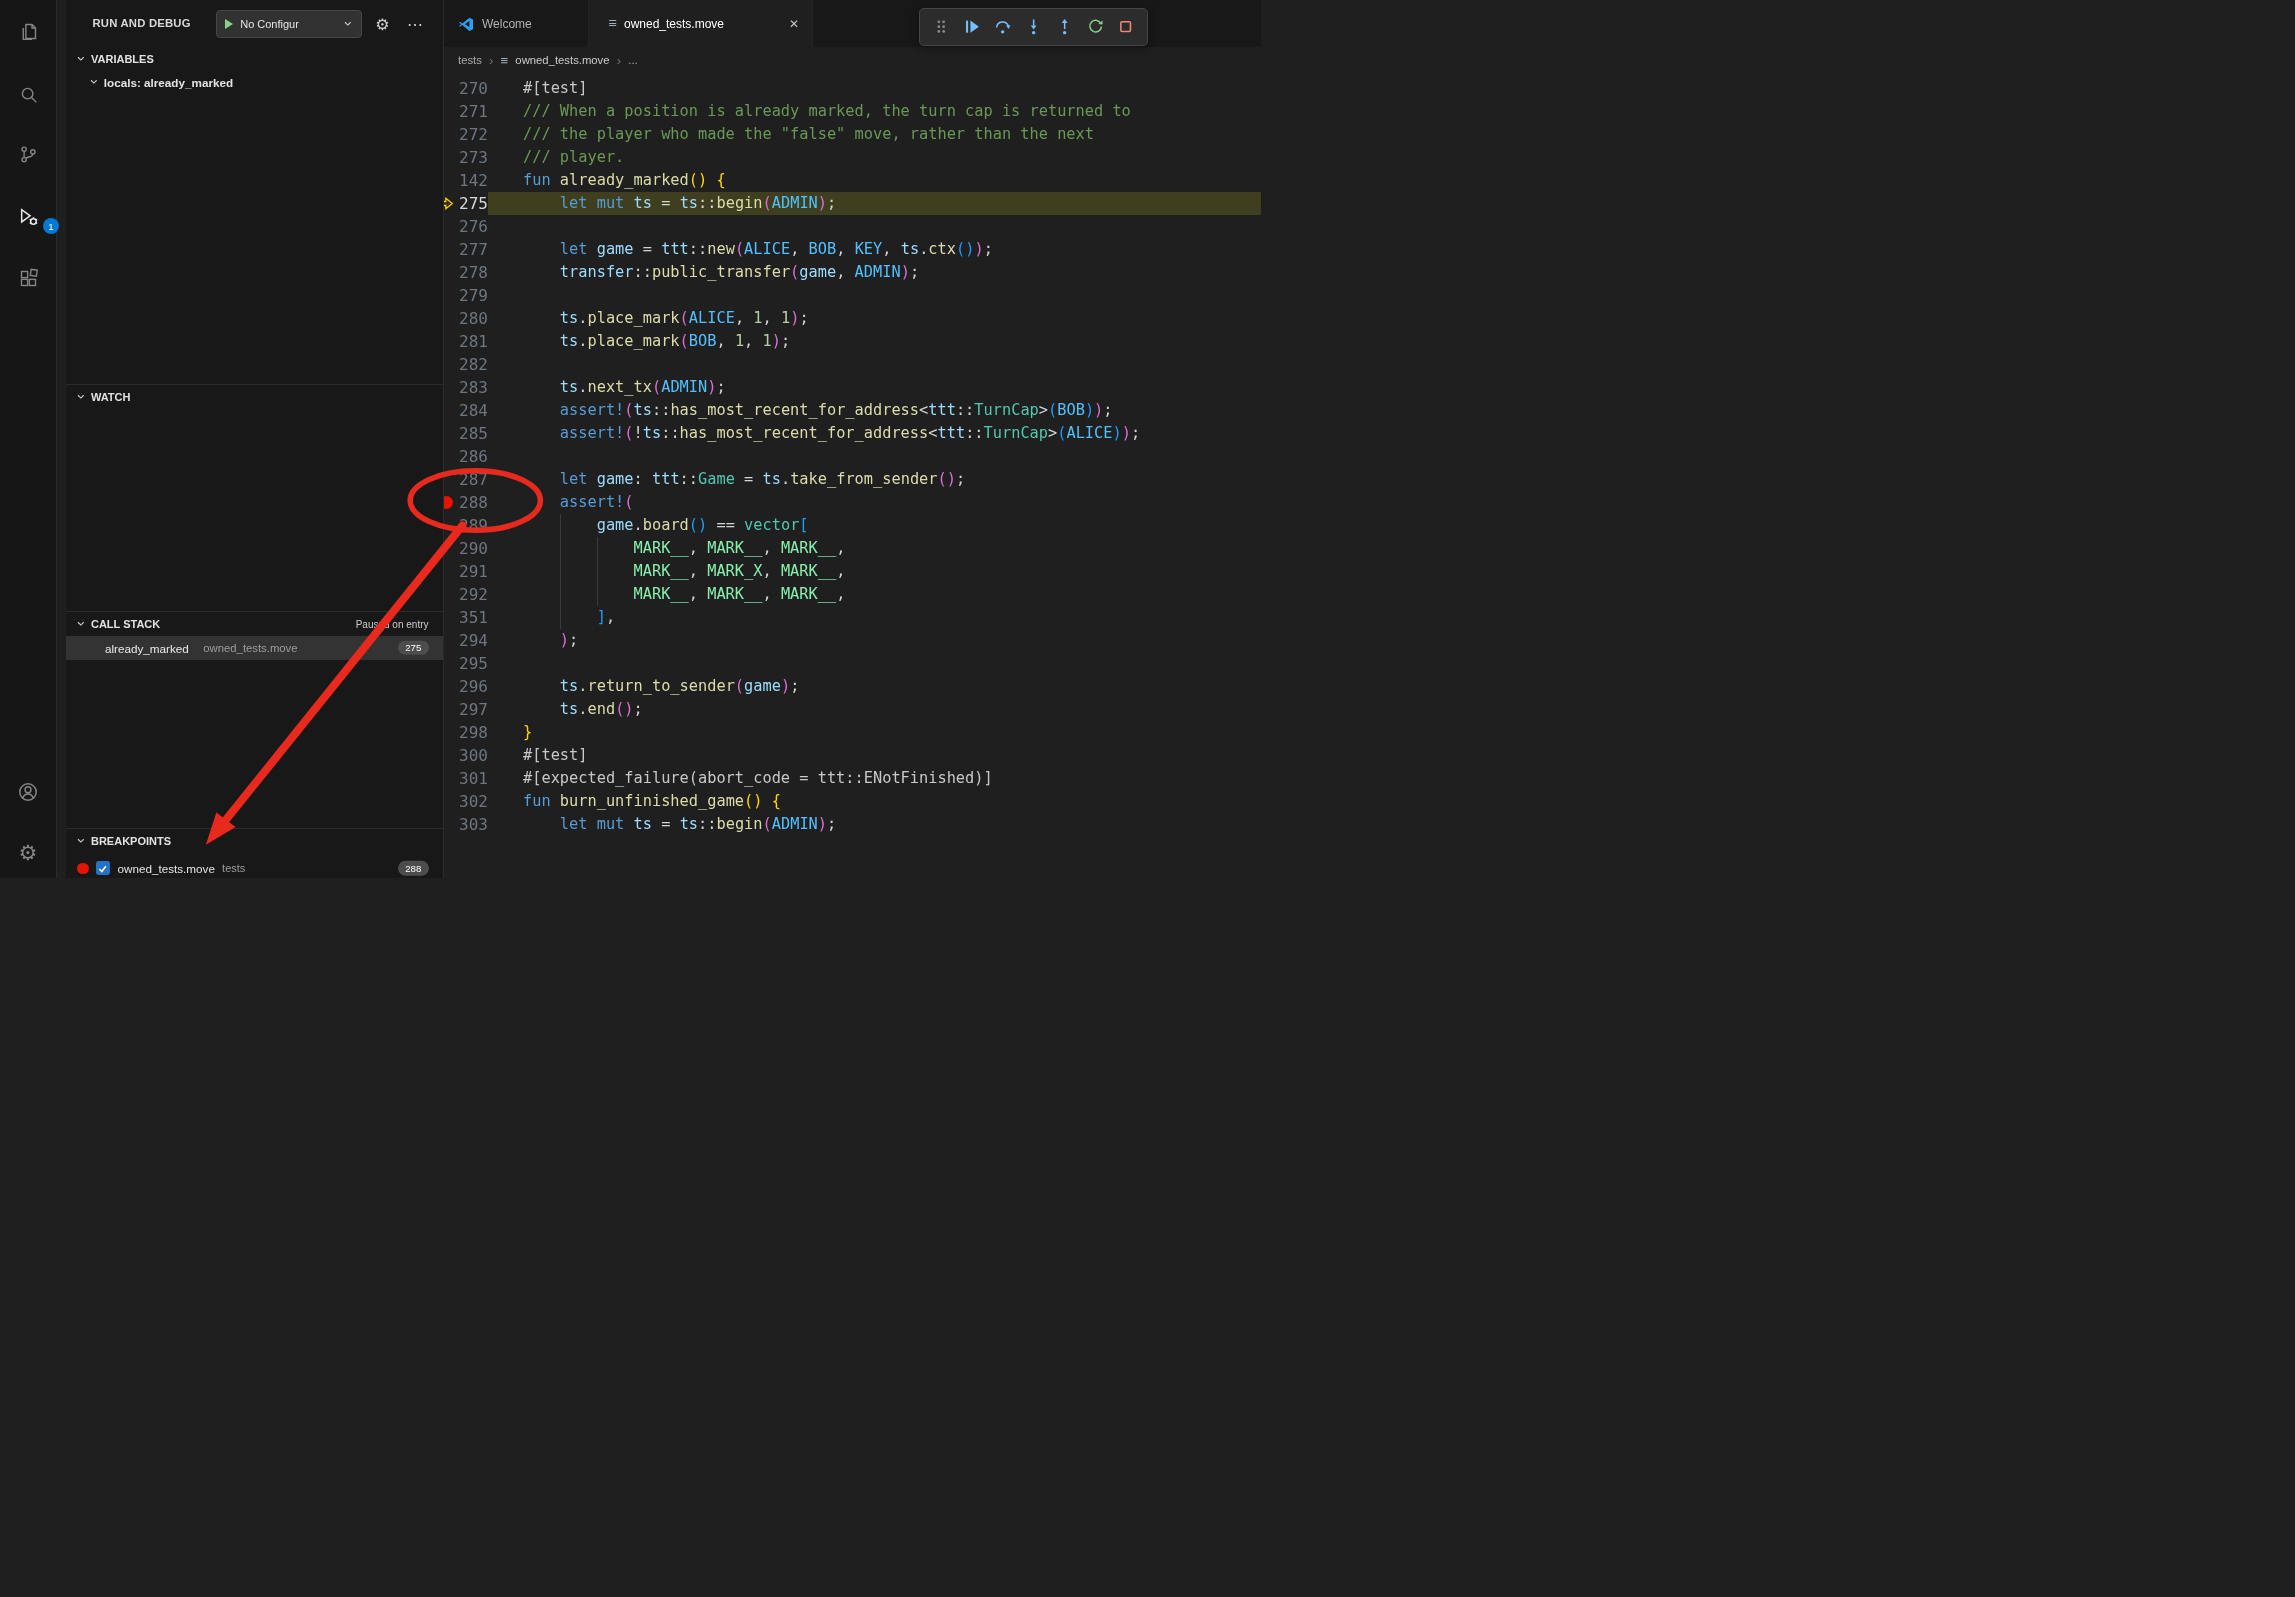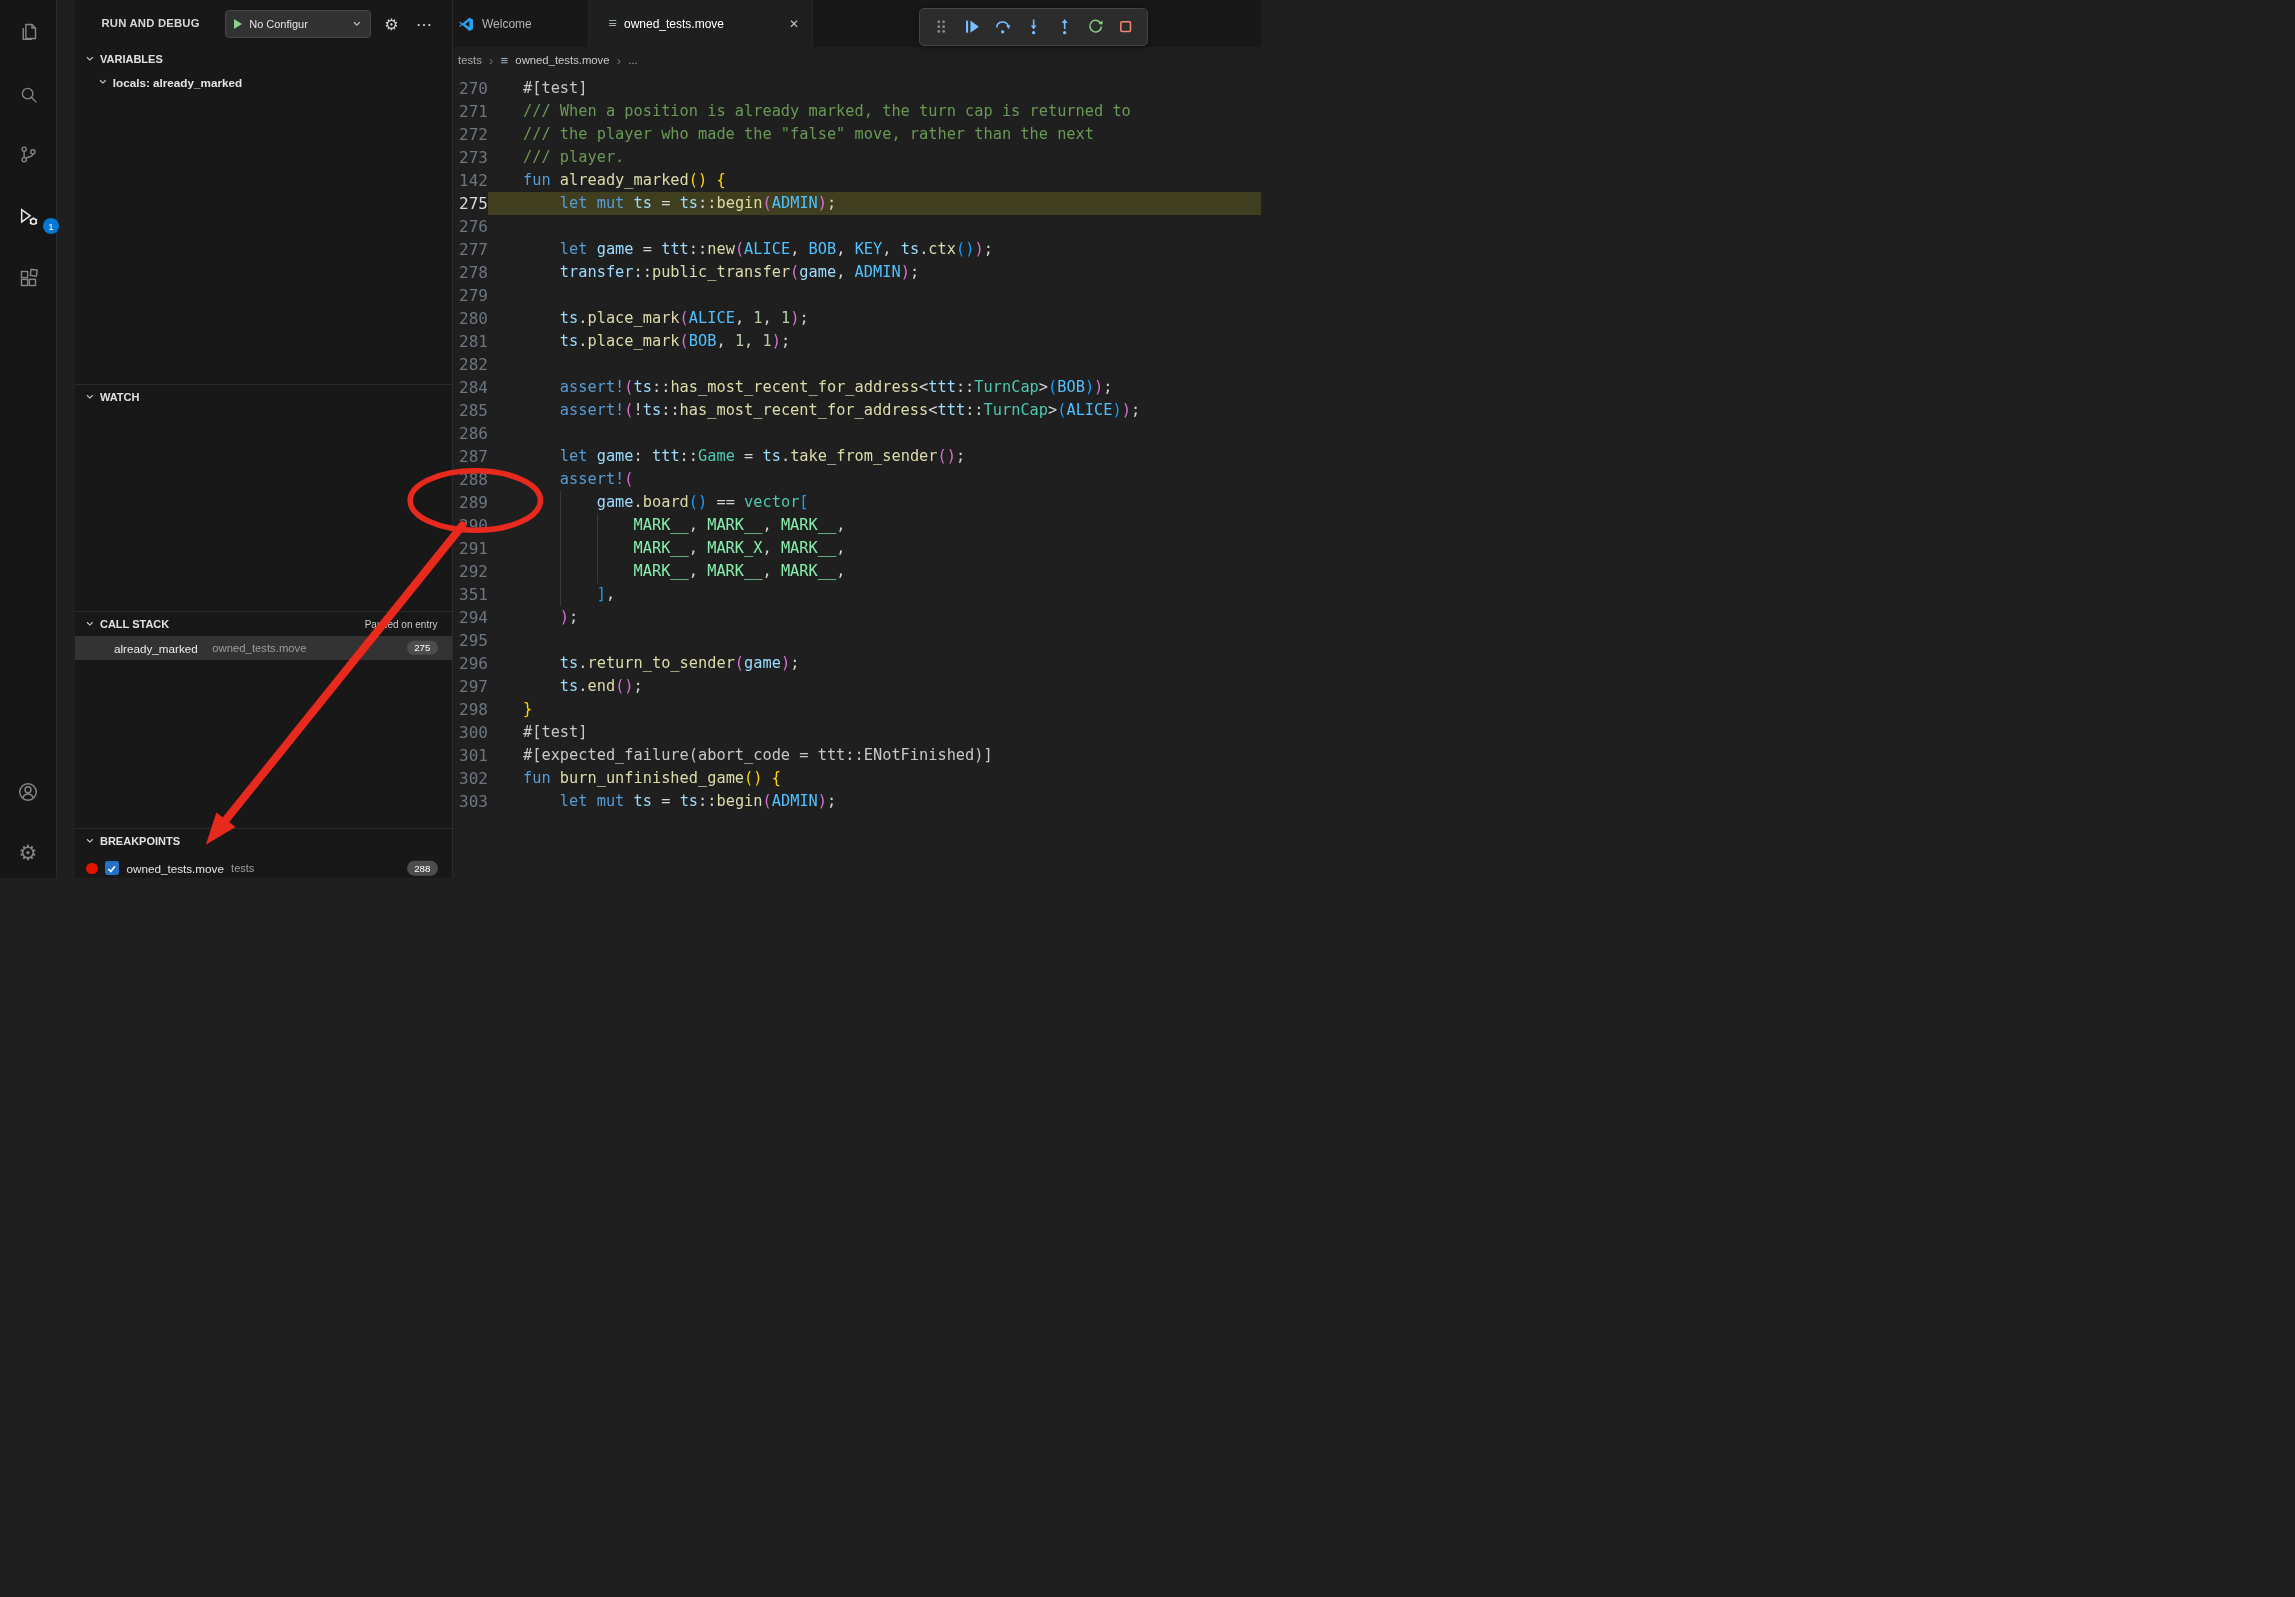--- a/index.html
+++ b/index.html
@@ -10,21 +10,21 @@
   }
   
   .activitybar{position:absolute;left:0;top:0;width:57px;height:100%;background:#161616;border-right:0.8px solid #2b2b2b;z-index:5;}
   .ab-icon{position:absolute;left:50%;transform:translateX(-50%);width:24px;height:24px;display:flex;align-items:center;justify-content:center;color:#868686;}
   .ab-icon svg{stroke:#868686;fill:none;stroke-width:1.6;}
   .ab-icon.active svg{stroke:#e7e7e7;}
   .ab-badge{position:absolute;left:27px;top:13px;min-width:16px;height:16px;border-radius:8px;background:#0078d4;color:#fff;
     font-size:9.7px;display:flex;align-items:center;justify-content:center;padding:0 3.2px;}
   .gear-glyph{font-size:21px;color:#868686;line-height:1;}
   
-  .sidebar{position:absolute;left:75px;top:0;width:378px;height:100%;background:#181818;border-right:0.8px solid #2b2b2b;z-index:4;}
+  .sidebar{position:absolute;left:66px;top:0;width:378px;height:100%;background:#181818;border-right:0.8px solid #2b2b2b;z-index:4;}
   .sb-header{position:relative;height:47px;}
   .sb-title{position:absolute;left:26.5px;top:17px;font-size:11.3px;font-weight:700;color:#d8d8d8;letter-spacing:0.2px;}
   .config-btn{position:absolute;left:150px;top:9.7px;width:146px;height:28px;background:#323232;border:0.8px solid #464646;border-radius:4px;
     display:flex;align-items:center;padding:0 8px;gap:7.2px;cursor:pointer;}
   .play-tri{width:0;height:0;border-left:8.8px solid #89D185;border-top:5.6px solid transparent;border-bottom:5.6px solid transparent;}
   .config-label{font-size:11px;color:#e5e5e5;white-space:nowrap;overflow:hidden;flex:1;}
   .hdr-icon{position:absolute;top:13.7px;width:21px;height:21px;display:flex;align-items:center;justify-content:center;color:#cfcfcf;}
   .sec{position:absolute;left:0;width:100%;}
   .sec-border{border-top:0.8px solid #2b2b2b;}
   .sec-header{height:24px;display:flex;align-items:center;gap:5.6px;padding:0 14.5px 0 9.7px;font-size:11px;font-weight:700;color:#e2e2e2;}
@@ -237,20 +237,21 @@
       <div class="code-line current"><div class="glyph"><svg width="14.5" height="13" viewBox="0 0 18 16">
             <path d="M1.5 5.5h7v-4l8 6.5-8 6.5v-4h-7z" fill="#2b2b10" stroke="#FFCC00" stroke-width="1.6"></path>
           </svg></div><div class="lnum">275</div><div class="lcontent"><span><span class="tk-pun">    </span><span class="tk-kw">let</span><span class="tk-pun"> </span><span class="tk-kw">mut</span><span class="tk-pun"> </span><span class="tk-var">ts</span><span class="tk-pun"> = </span><span class="tk-var">ts</span><span class="tk-pun">::</span><span class="tk-fn">begin</span><span class="tk-b2">(</span><span class="tk-const">ADMIN</span><span class="tk-b2">)</span><span class="tk-pun">;</span></span></div></div>
       <div class="code-line"><div class="glyph"></div><div class="lnum">276</div><div class="lcontent"><span></span></div></div>
       <div class="code-line"><div class="glyph"></div><div class="lnum">277</div><div class="lcontent"><span><span class="tk-pun">    </span><span class="tk-kw">let</span><span class="tk-pun"> </span><span class="tk-var">game</span><span class="tk-pun"> = </span><span class="tk-var">ttt</span><span class="tk-pun">::</span><span class="tk-fn">new</span><span class="tk-b2">(</span><span class="tk-const">ALICE</span><span class="tk-pun">, </span><span class="tk-const">BOB</span><span class="tk-pun">, </span><span class="tk-const">KEY</span><span class="tk-pun">, </span><span class="tk-var">ts</span><span class="tk-pun">.</span><span class="tk-fn">ctx</span><span class="tk-b3">(</span><span class="tk-b3">)</span><span class="tk-b2">)</span><span class="tk-pun">;</span></span></div></div>
       <div class="code-line"><div class="glyph"></div><div class="lnum">278</div><div class="lcontent"><span><span class="tk-pun">    </span><span class="tk-var">transfer</span><span class="tk-pun">::</span><span class="tk-fn">public_transfer</span><span class="tk-b2">(</span><span class="tk-var">game</span><span class="tk-pun">, </span><span class="tk-const">ADMIN</span><span class="tk-b2">)</span><span class="tk-pun">;</span></span></div></div>
       <div class="code-line"><div class="glyph"></div><div class="lnum">279</div><div class="lcontent"><span></span></div></div>
       <div class="code-line"><div class="glyph"></div><div class="lnum">280</div><div class="lcontent"><span><span class="tk-pun">    </span><span class="tk-var">ts</span><span class="tk-pun">.</span><span class="tk-fn">place_mark</span><span class="tk-b2">(</span><span class="tk-const">ALICE</span><span class="tk-pun">, </span><span class="tk-num">1</span><span class="tk-pun">, </span><span class="tk-num">1</span><span class="tk-b2">)</span><span class="tk-pun">;</span></span></div></div>
       <div class="code-line"><div class="glyph"></div><div class="lnum">281</div><div class="lcontent"><span><span class="tk-pun">    </span><span class="tk-var">ts</span><span class="tk-pun">.</span><span class="tk-fn">place_mark</span><span class="tk-b2">(</span><span class="tk-const">BOB</span><span class="tk-pun">, </span><span class="tk-num">1</span><span class="tk-pun">, </span><span class="tk-num">1</span><span class="tk-b2">)</span><span class="tk-pun">;</span></span></div></div>
       <div class="code-line"><div class="glyph"></div><div class="lnum">282</div><div class="lcontent"><span></span></div></div>
+      <div class="code-line"><div class="glyph"></div><div class="lnum">283</div><div class="lcontent"><span><span class="tk-pun">    </span><span class="tk-var">ts</span><span class="tk-pun">.</span><span class="tk-fn">next_tx</span><span class="tk-b2">(</span><span class="tk-const">ADMIN</span><span class="tk-b2">)</span><span class="tk-pun">;</span></span></div></div>
       <div class="code-line"><div class="glyph"></div><div class="lnum">284</div><div class="lcontent"><span><span class="tk-pun">    </span><span class="tk-kw">assert!</span><span class="tk-b2">(</span><span class="tk-var">ts</span><span class="tk-pun">::</span><span class="tk-fn">has_most_recent_for_address</span><span class="tk-pun">&lt;</span><span class="tk-var">ttt</span><span class="tk-pun">::</span><span class="tk-type">TurnCap</span><span class="tk-pun">&gt;</span><span class="tk-b3">(</span><span class="tk-const">BOB</span><span class="tk-b3">)</span><span class="tk-b2">)</span><span class="tk-pun">;</span></span></div></div>
       <div class="code-line"><div class="glyph"></div><div class="lnum">285</div><div class="lcontent"><span><span class="tk-pun">    </span><span class="tk-kw">assert!</span><span class="tk-b2">(</span><span class="tk-pun">!</span><span class="tk-var">ts</span><span class="tk-pun">::</span><span class="tk-fn">has_most_recent_for_address</span><span class="tk-pun">&lt;</span><span class="tk-var">ttt</span><span class="tk-pun">::</span><span class="tk-type">TurnCap</span><span class="tk-pun">&gt;</span><span class="tk-b3">(</span><span class="tk-const">ALICE</span><span class="tk-b3">)</span><span class="tk-b2">)</span><span class="tk-pun">;</span></span></div></div>
       <div class="code-line"><div class="glyph"></div><div class="lnum">286</div><div class="lcontent"><span></span></div></div>
       <div class="code-line"><div class="glyph"></div><div class="lnum">287</div><div class="lcontent"><span><span class="tk-pun">    </span><span class="tk-kw">let</span><span class="tk-pun"> </span><span class="tk-var">game</span><span class="tk-pun">: </span><span class="tk-var">ttt</span><span class="tk-pun">::</span><span class="tk-type">Game</span><span class="tk-pun"> = </span><span class="tk-var">ts</span><span class="tk-pun">.</span><span class="tk-fn">take_from_sender</span><span class="tk-b2">(</span><span class="tk-b2">)</span><span class="tk-pun">;</span></span></div></div>
       <div class="code-line"><div class="glyph"><span class="bp-dot-gutter"></span></div><div class="lnum">288</div><div class="lcontent"><span><span class="tk-pun">    </span><span class="tk-kw">assert!</span><span class="tk-b2">(</span></span></div></div>
       <div class="code-line"><div class="glyph"></div><div class="lnum">289</div><div class="lcontent"><span class="guide" style="left: calc(4ch + 35px);"></span><span><span class="tk-pun">        </span><span class="tk-var">game</span><span class="tk-pun">.</span><span class="tk-fn">board</span><span class="tk-b3">(</span><span class="tk-b3">)</span><span class="tk-pun"> == </span><span class="tk-type">vector</span><span class="tk-b3">[</span></span></div></div>
       <div class="code-line"><div class="glyph"></div><div class="lnum">290</div><div class="lcontent"><span class="guide" style="left: calc(4ch + 35px);"></span><span class="guide" style="left: calc(8ch + 35px);"></span><span><span class="tk-pun">            </span><span class="tk-id">MARK__</span><span class="tk-pun">, </span><span class="tk-id">MARK__</span><span class="tk-pun">, </span><span class="tk-id">MARK__</span><span class="tk-pun">,</span></span></div></div>
       <div class="code-line"><div class="glyph"></div><div class="lnum">291</div><div class="lcontent"><span class="guide" style="left: calc(4ch + 35px);"></span><span class="guide" style="left: calc(8ch + 35px);"></span><span><span class="tk-pun">            </span><span class="tk-id">MARK__</span><span class="tk-pun">, </span><span class="tk-id">MARK_X</span><span class="tk-pun">, </span><span class="tk-id">MARK__</span><span class="tk-pun">,</span></span></div></div>
       <div class="code-line"><div class="glyph"></div><div class="lnum">292</div><div class="lcontent"><span class="guide" style="left: calc(4ch + 35px);"></span><span class="guide" style="left: calc(8ch + 35px);"></span><span><span class="tk-pun">            </span><span class="tk-id">MARK__</span><span class="tk-pun">, </span><span class="tk-id">MARK__</span><span class="tk-pun">, </span><span class="tk-id">MARK__</span><span class="tk-pun">,</span></span></div></div>
       <div class="code-line"><div class="glyph"></div><div class="lnum">351</div><div class="lcontent"><span class="guide" style="left: calc(4ch + 35px);"></span><span><span class="tk-pun">        </span><span class="tk-b3">]</span><span class="tk-pun">,</span></span></div></div>

